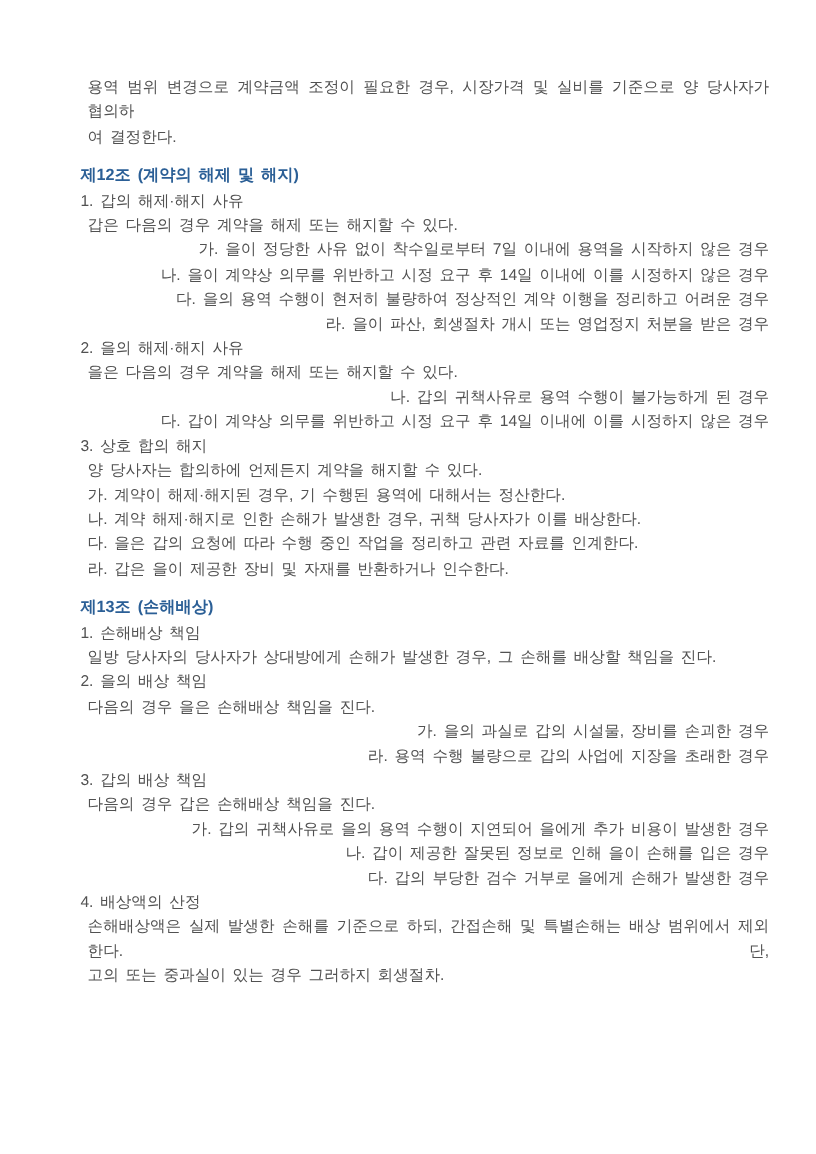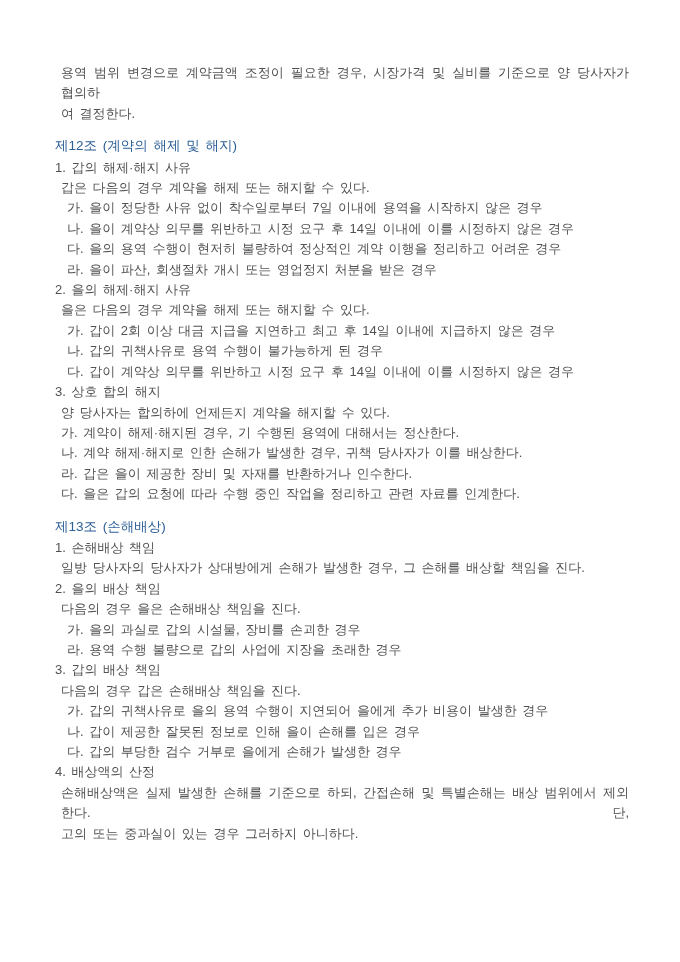--- a/index.html
+++ b/index.html
@@ -7,47 +7,48 @@
     padding: 0;
     background: #ffffff;
   }
   .page {
     position: relative;
     width: 656px;
     height: 962px;
     background: #ffffff;
     overflow: hidden;
     font-family: "Liberation Sans", "DejaVu Sans", sans-serif;
+    margin-left: 12px;
   }
   .content {
     position: absolute;
     left: 55px;
     top: 63px;
     width: 574px;
     font-size: 13px;
     line-height: 20.4px;
     color: #515151;
     word-spacing: 2px;
   }
   .line {
     white-space: nowrap;
   }
   .line.indent-1 { margin-left: 6px; }
-  .line.indent-2 { margin-left: 12px; }
+  .line.indent-2 { margin-left: 12px; text-align: right; }
   .line.justify {
     white-space: normal;
     text-align: justify;
     text-align-last: justify;
   }
   .section {
     margin-top: 12px;
   }
   .section-title {
     color: #2b5f96;
-    font-weight: normal;
+    font-weight: bold;
     font-size: 13.5px;
     line-height: 20.4px;
     margin-bottom: 1px;
   }
 </style>
 </head>
 <body>
 
 <div class="page">
   <div class="content">
@@ -61,46 +62,45 @@
       <div class="section-title">제12조 (계약의 해제 및 해지)</div>
       <div>
           <div class="line indent-0">1. 갑의 해제·해지 사유</div>
           <div class="line indent-1">갑은 다음의 경우 계약을 해제 또는 해지할 수 있다.</div>
           <div class="line indent-2">가. 을이 정당한 사유 없이 착수일로부터 7일 이내에 용역을 시작하지 않은 경우</div>
           <div class="line indent-2">나. 을이 계약상 의무를 위반하고 시정 요구 후 14일 이내에 이를 시정하지 않은 경우</div>
           <div class="line indent-2">다. 을의 용역 수행이 현저히 불량하여 정상적인 계약 이행을 정리하고 어려운 경우</div>
           <div class="line indent-2">라. 을이 파산, 회생절차 개시 또는 영업정지 처분을 받은 경우</div>
           <div class="line indent-0">2. 을의 해제·해지 사유</div>
           <div class="line indent-1">을은 다음의 경우 계약을 해제 또는 해지할 수 있다.</div>
-          <div class="line indent-2">가. 갑이 2회 이상 대금 지급을 지연하고 최고 후 14일 이내에 지급하지 않은 경우</div>
           <div class="line indent-2">나. 갑의 귀책사유로 용역 수행이 불가능하게 된 경우</div>
           <div class="line indent-2">다. 갑이 계약상 의무를 위반하고 시정 요구 후 14일 이내에 이를 시정하지 않은 경우</div>
           <div class="line indent-0">3. 상호 합의 해지</div>
           <div class="line indent-1">양 당사자는 합의하에 언제든지 계약을 해지할 수 있다.</div>
           <div class="line indent-1">가. 계약이 해제·해지된 경우, 기 수행된 용역에 대해서는 정산한다.</div>
           <div class="line indent-1">나. 계약 해제·해지로 인한 손해가 발생한 경우, 귀책 당사자가 이를 배상한다.</div>
+          <div class="line indent-1">다. 을은 갑의 요청에 따라 수행 중인 작업을 정리하고 관련 자료를 인계한다.</div>
           <div class="line indent-1">라. 갑은 을이 제공한 장비 및 자재를 반환하거나 인수한다.</div>
-          <div class="line indent-1">다. 을은 갑의 요청에 따라 수행 중인 작업을 정리하고 관련 자료를 인계한다.</div>
         </div>
     </div>
 
     <div class="section">
       <div class="section-title">제13조 (손해배상)</div>
       <div>
           <div class="line indent-0">1. 손해배상 책임</div>
           <div class="line indent-1">일방 당사자의 당사자가 상대방에게 손해가 발생한 경우, 그 손해를 배상할 책임을 진다.</div>
           <div class="line indent-0">2. 을의 배상 책임</div>
           <div class="line indent-1">다음의 경우 을은 손해배상 책임을 진다.</div>
           <div class="line indent-2">가. 을의 과실로 갑의 시설물, 장비를 손괴한 경우</div>
           <div class="line indent-2">라. 용역 수행 불량으로 갑의 사업에 지장을 초래한 경우</div>
           <div class="line indent-0">3. 갑의 배상 책임</div>
           <div class="line indent-1">다음의 경우 갑은 손해배상 책임을 진다.</div>
           <div class="line indent-2">가. 갑의 귀책사유로 을의 용역 수행이 지연되어 을에게 추가 비용이 발생한 경우</div>
           <div class="line indent-2">나. 갑이 제공한 잘못된 정보로 인해 을이 손해를 입은 경우</div>
           <div class="line indent-2">다. 갑의 부당한 검수 거부로 을에게 손해가 발생한 경우</div>
           <div class="line indent-0">4. 배상액의 산정</div>
           <div class="line indent-1 justify">손해배상액은 실제 발생한 손해를 기준으로 하되, 간접손해 및 특별손해는 배상 범위에서 제외한다. 단,</div>
-          <div class="line indent-1">고의 또는 중과실이 있는 경우 그러하지 아니하다.</div>
+          <div class="line indent-1">고의 또는 중과실이 있는 경우 그러하지 회생절차.</div>
         </div>
     </div>
 
   </div>
 </div>
 
 </body></html>

